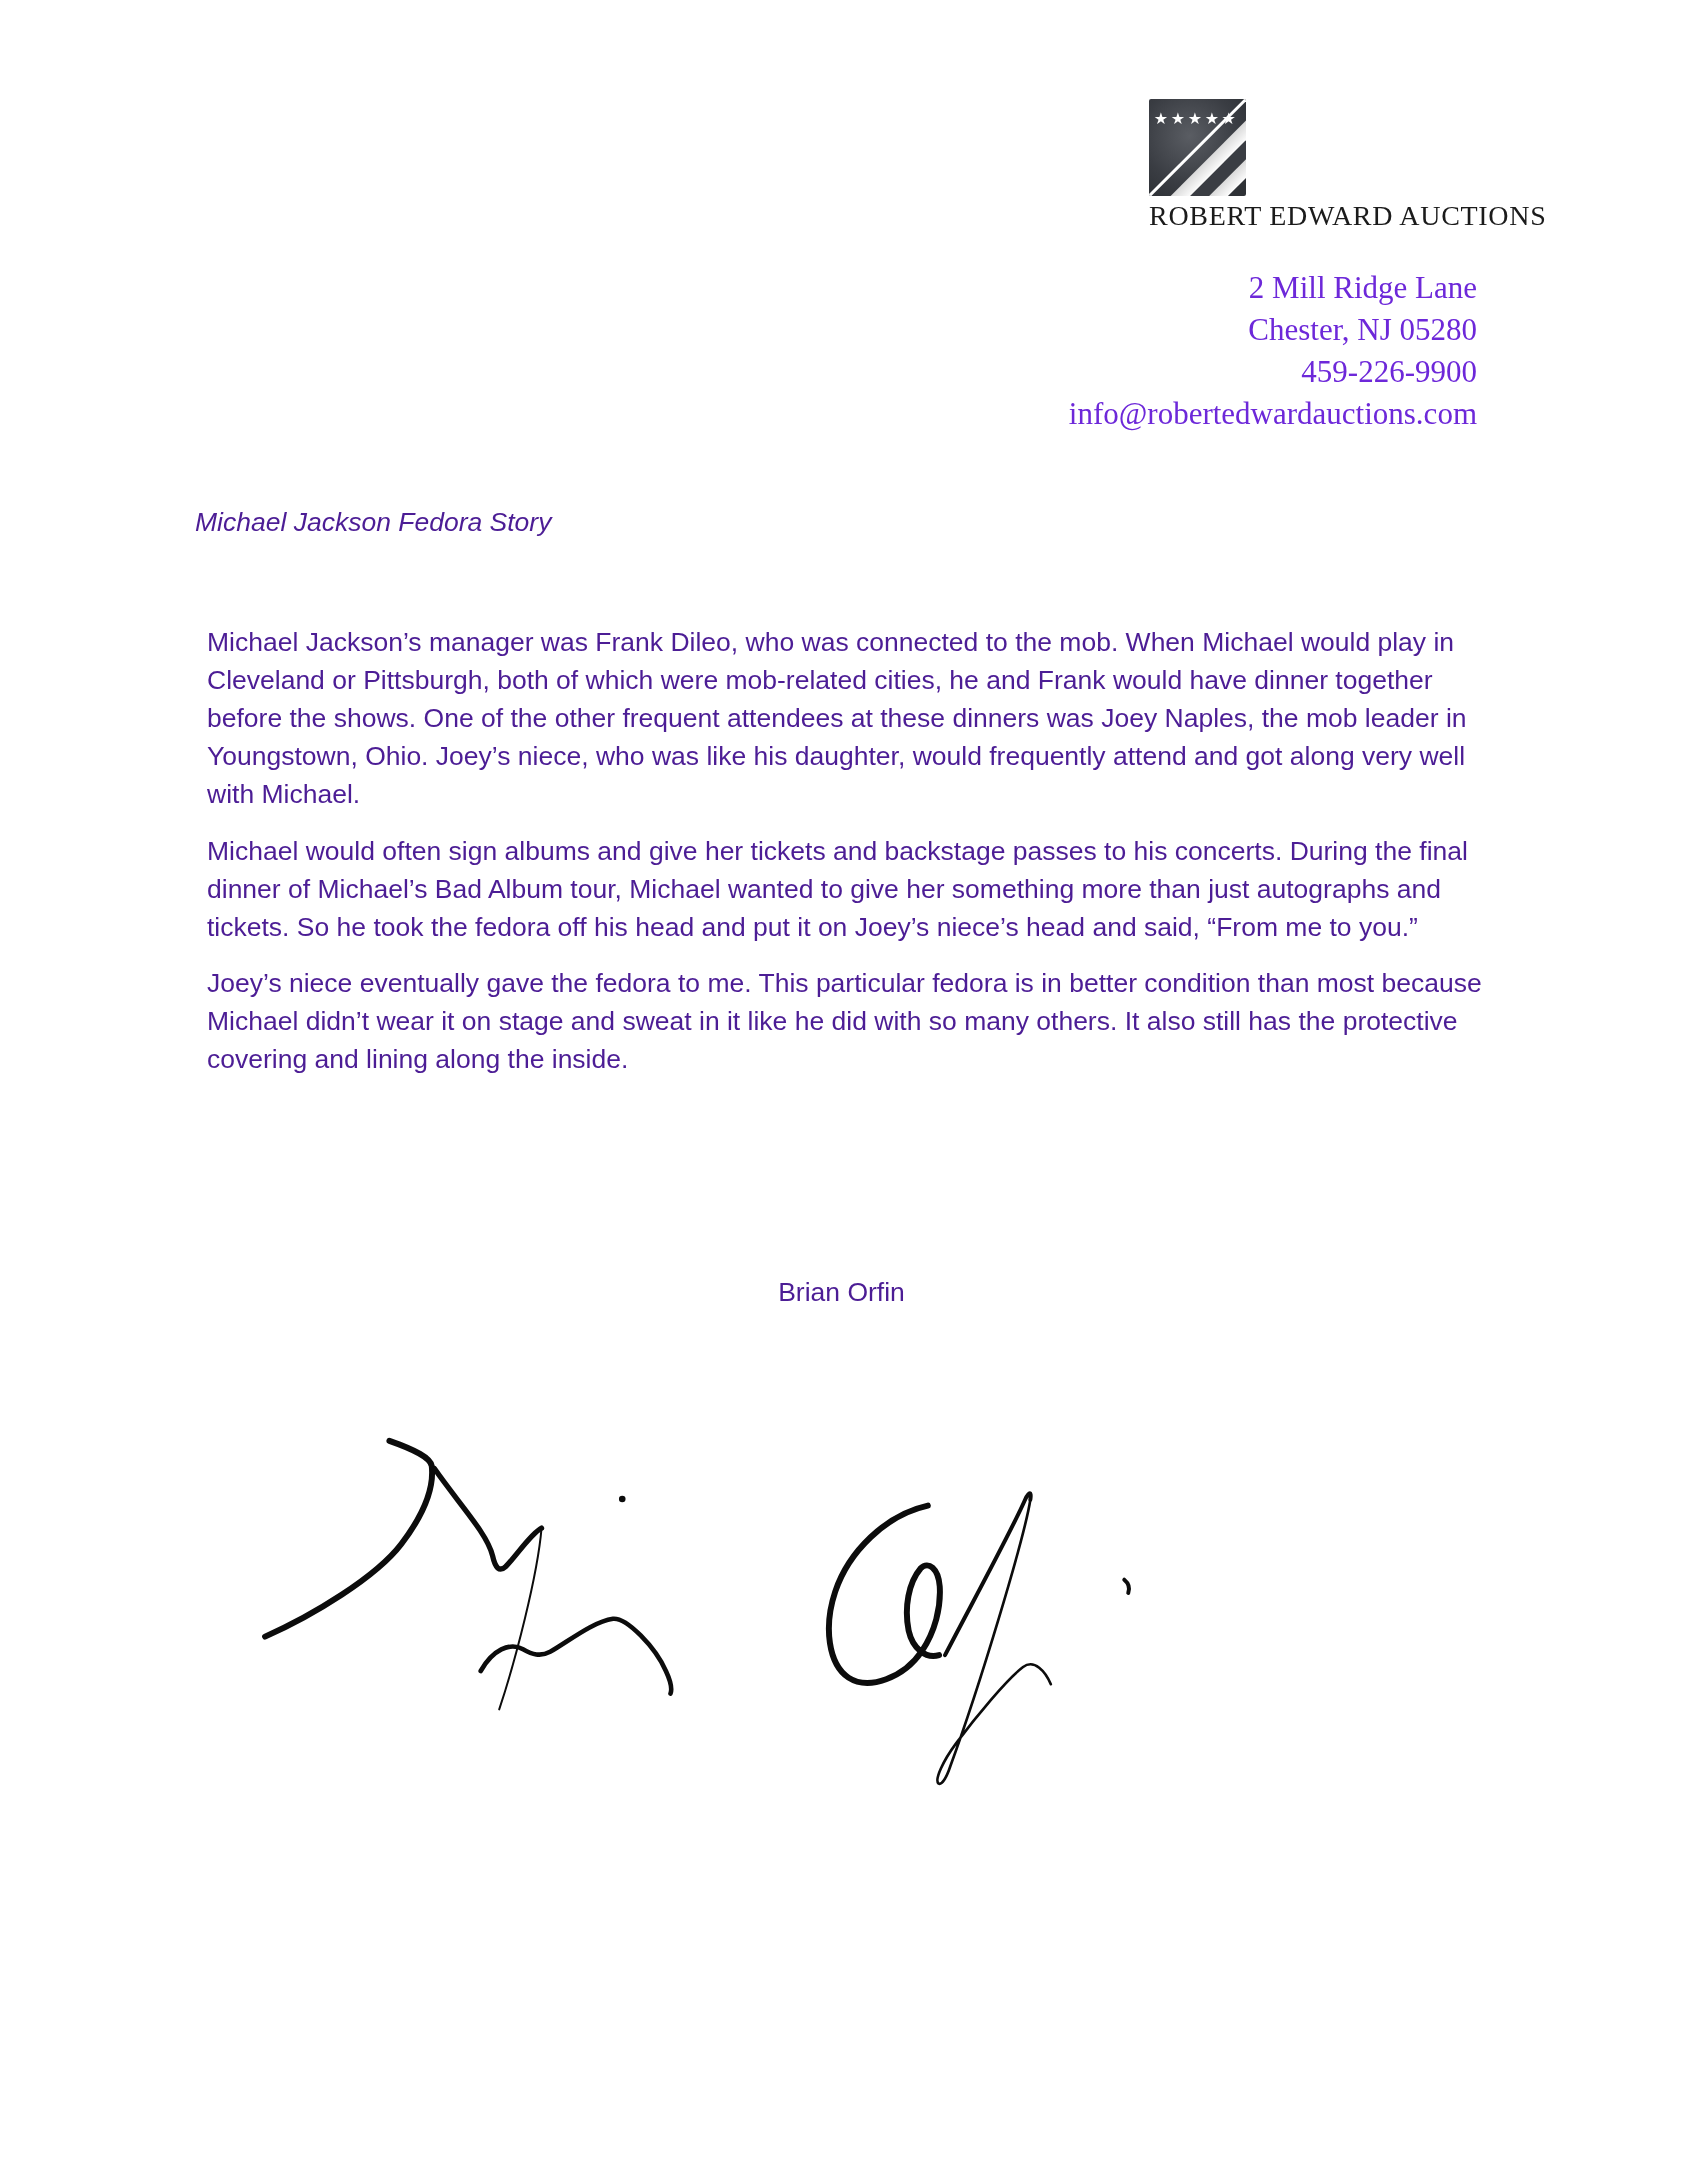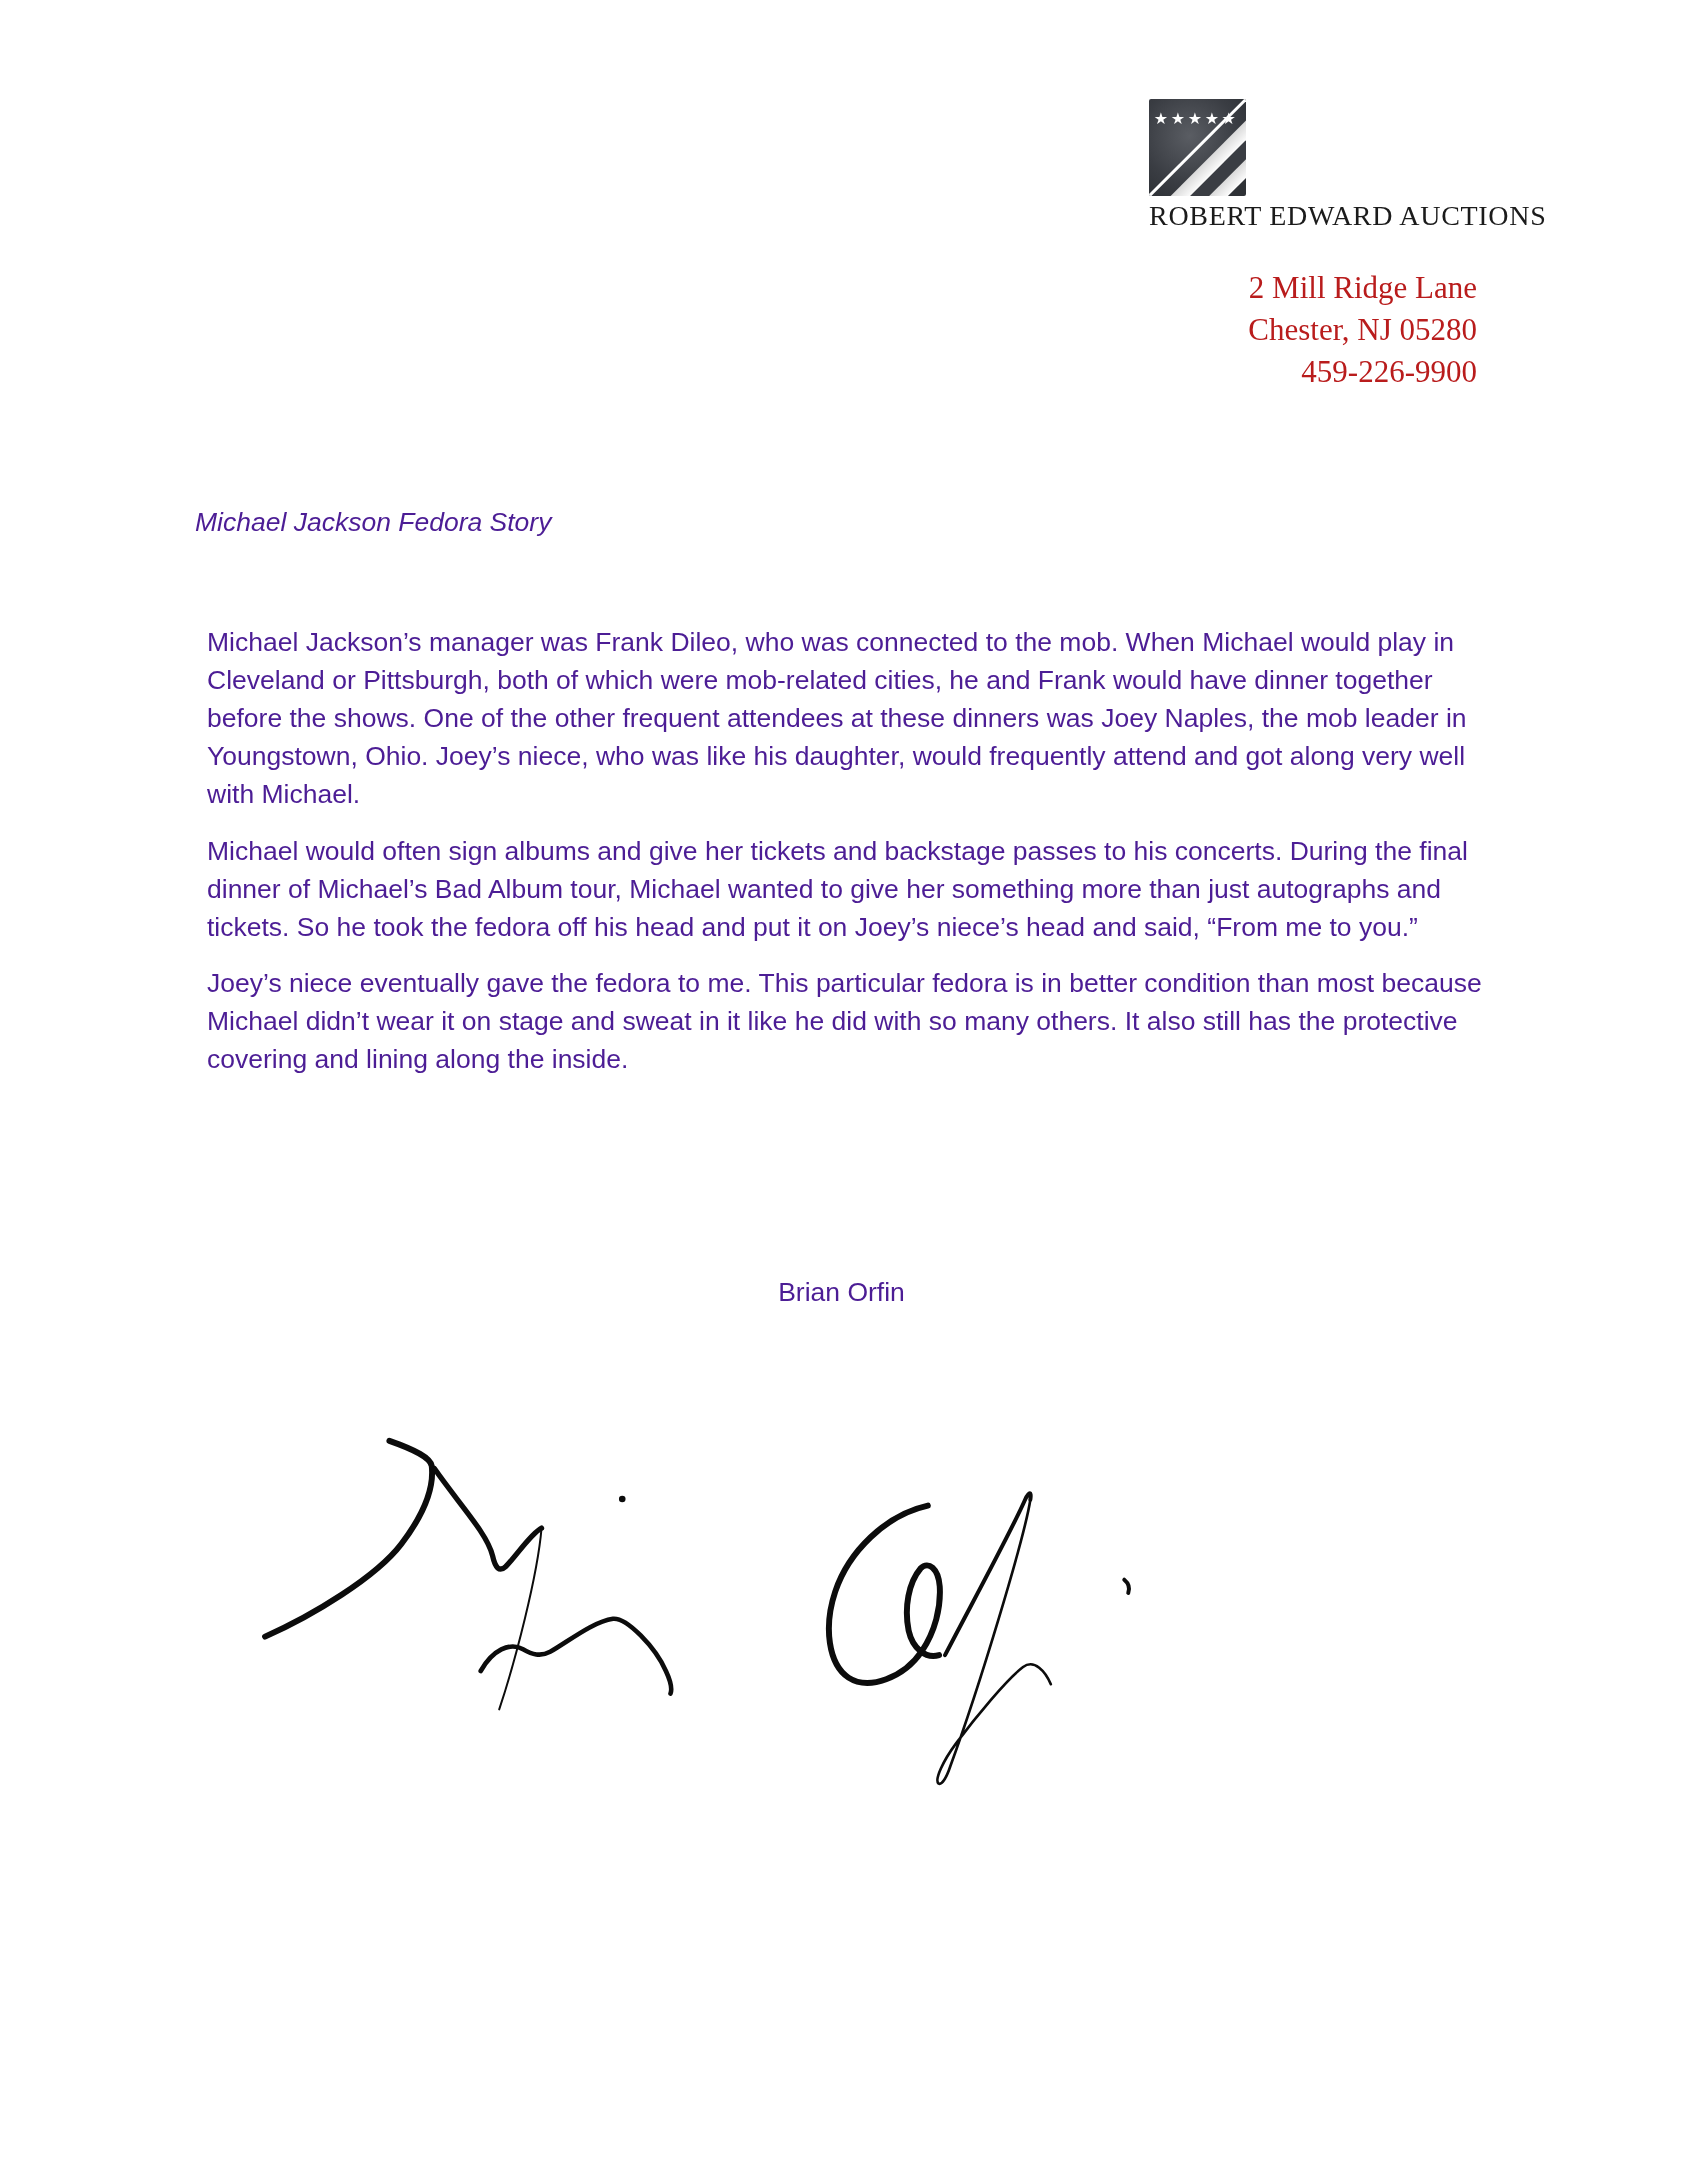--- a/index.html
+++ b/index.html
@@ -49,21 +49,21 @@
 
   
   .address-block {
     position: absolute;
     top: 267px;
     right: 210px;
     text-align: right;
     font-family: "Liberation Serif", serif;
     font-size: 31px;
     line-height: 42px;
-    color: #b91c1c;
+    color: #6d28d9;
   }
 
   
   .letter-body {
     position: absolute;
     left: 195px;
     top: 503px;
     width: 1293px;
     font-family: "Liberation Sans", sans-serif;
     font-size: 26.5px;
@@ -122,20 +122,21 @@
         </g>
       </svg>
     </div>
     <div class="company-name">ROBERT EDWARD AUCTIONS</div>
   </div>
 
   <div class="address-block">
     <div>2 Mill Ridge Lane</div>
     <div>Chester, NJ 05280</div>
     <div>459-226-9900</div>
+    <div>info@robertedwardauctions.com</div>
   </div>
 
   <div class="letter-body">
     <div class="letter-title">Michael Jackson Fedora Story</div>
     <p class="para">Michael Jackson’s manager was Frank Dileo, who was connected to the mob. When Michael would play in Cleveland or Pittsburgh, both of which were mob-related cities, he and Frank would have dinner together before the shows. One of the other frequent attendees at these dinners was Joey Naples, the mob leader in Youngstown, Ohio. Joey’s niece, who was like his daughter, would frequently attend and got along very well with Michael.</p>
     <p class="para">Michael would often sign albums and give her tickets and backstage passes to his concerts. During the final dinner of Michael’s Bad Album tour, Michael wanted to give her something more than just autographs and tickets. So he took the fedora off his head and put it on Joey’s niece’s head and said, “From me to you.”</p>
     <p class="para">Joey’s niece eventually gave the fedora to me. This particular fedora is in better condition than most because Michael didn’t wear it on stage and sweat in it like he did with so many others. It also still has the protective covering and lining along the inside.</p>
     <div class="signer-name">Brian Orfin</div>
   </div>
 

